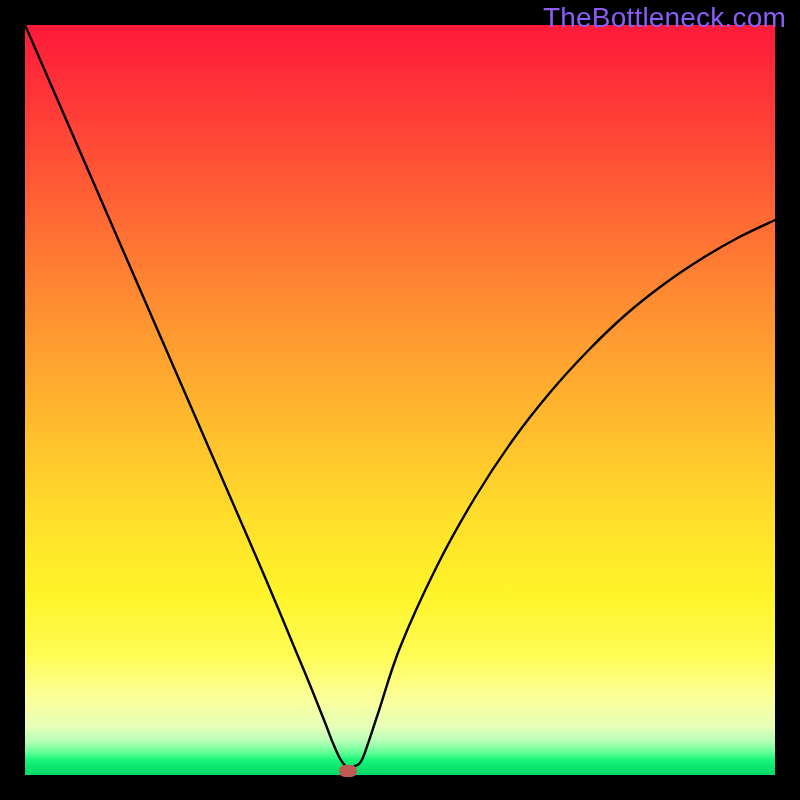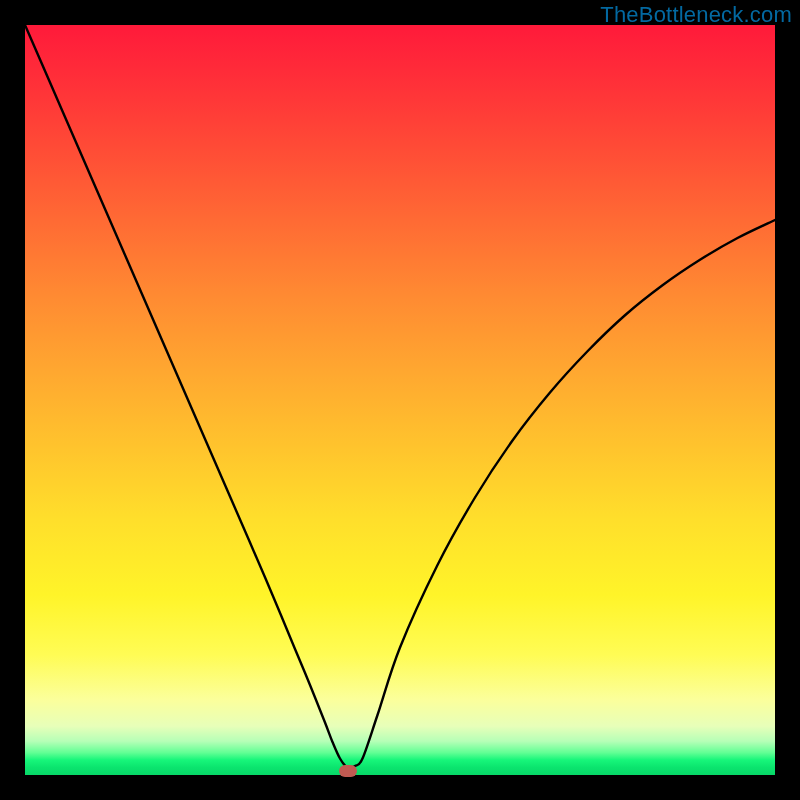--- a/index.html
+++ b/index.html
@@ -41,23 +41,23 @@
       #b6ffb7 95.5%,
       #63ff95 97%,
       #17f67a 98%,
       #0be46e 99%,
       #07d868 100%
     );
   }
   .watermark {
     position: absolute;
     top: 2px;
-    right: 8px;
-    color: #0369a1;
-    font-size: 22px;
+    right: 14px;
+    color: #8b5cf6;
+    font-size: 28px;
     font-weight: 500;
     letter-spacing: 0.2px;
     user-select: none;
   }
   svg.curve {
     position: absolute;
     left: 0;
     top: 0;
     width: 750px;
     height: 750px;

